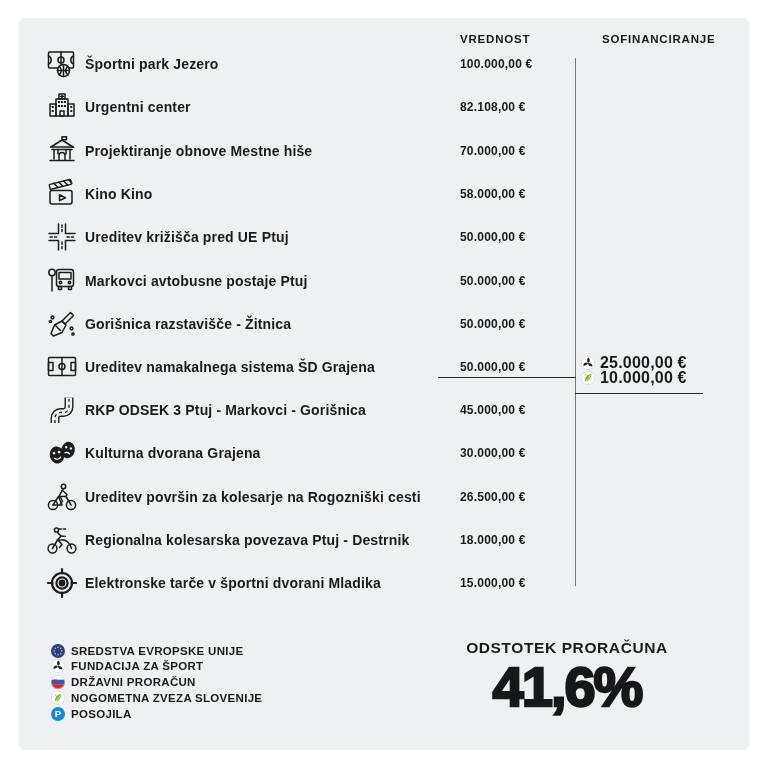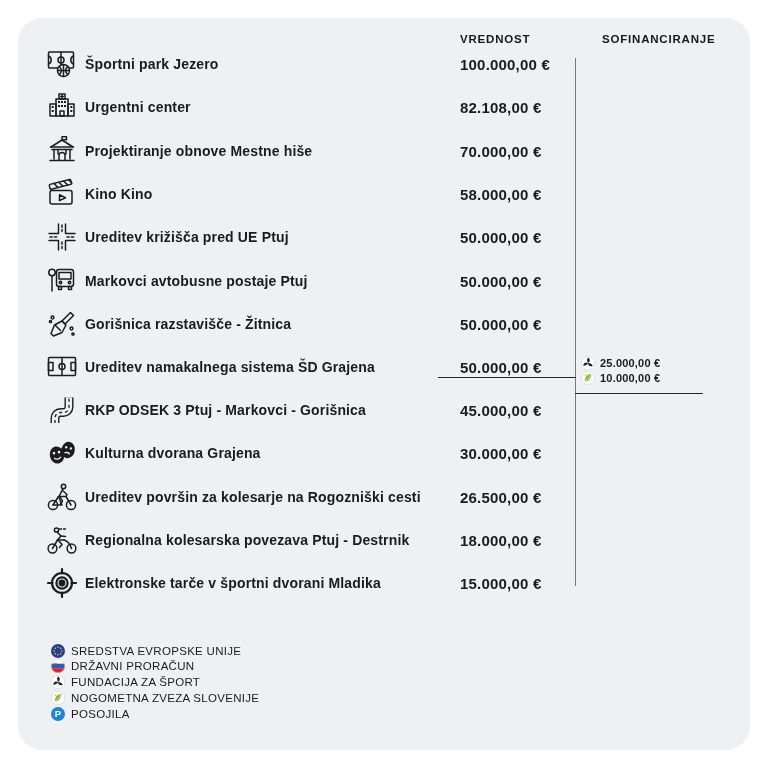--- a/index.html
+++ b/index.html
@@ -1,41 +1,41 @@
 <!DOCTYPE html>
 <html><head>
 <meta charset="utf-8">
 <style>
   html,body{margin:0;padding:0;background:#ffffff;width:768px;height:768px;
     font-family:"Liberation Sans",sans-serif;color:#1b1b1b;}
   .stage{position:relative;width:768px;height:768px;background:#ffffff;overflow:hidden;}
   .card{position:absolute;left:18px;top:18px;width:732px;height:732px;
-    background:#eef0f3;border-radius:24px;}
+    background:#eef0f3;border-radius:8px;}
   
   .col-header{position:absolute;font-size:11.5px;font-weight:bold;letter-spacing:.8px;color:#17181a;}
   
   .row{position:absolute;left:0;height:33px;display:flex;align-items:center;}
   .row .iconbox{position:absolute;left:26px;width:36px;height:33px;display:flex;
     align-items:center;justify-content:center;}
   .row .pname{position:absolute;left:67px;font-size:14px;font-weight:bold;letter-spacing:.15px;white-space:nowrap;}
-  .row .pvalue{position:absolute;left:442px;font-size:15px;font-weight:bold;letter-spacing:.2px;white-space:nowrap;}
+  .row .pvalue{position:absolute;left:442px;font-size:12px;font-weight:bold;letter-spacing:.2px;white-space:nowrap;}
   
   .vline{position:absolute;left:556.5px;top:40px;width:1.5px;height:528px;background:#75797e;}
   .hline{position:absolute;height:1.5px;background:#26272a;}
   .hline.l1{top:358.5px;left:420px;width:138px;}
   .hline.l2{top:374.5px;left:557px;width:128px;}
   
   .cofin{position:absolute;left:563px;top:337px;display:flex;flex-direction:column;}
   .cofin .entry{display:flex;align-items:center;height:15.5px;gap:5px;}
-  .cofin .entry .val{font-size:11px;font-weight:bold;white-space:nowrap;letter-spacing:.2px;}
+  .cofin .entry .val{font-size:16px;font-weight:bold;white-space:nowrap;letter-spacing:.2px;}
   .badge{width:14px;height:14px;display:flex;align-items:center;}
   
   .legend{position:absolute;left:33px;top:626px;display:flex;flex-direction:column;gap:2.2px;}
   .legend .litem{display:flex;align-items:center;gap:6px;height:13.5px;}
-  .legend .litem .ltext{font-size:11.5px;font-weight:normal;letter-spacing:.3px;white-space:nowrap;}
+  .legend .litem .ltext{font-size:11.5px;font-weight:bold;letter-spacing:.3px;white-space:nowrap;}
   
   .summary{position:absolute;left:444px;top:621px;width:210px;text-align:center;}
   .summary .stitle{font-size:15.5px;font-weight:bold;letter-spacing:.6px;white-space:nowrap;}
   .summary .svalue{margin-top:1px;font-size:56px;font-weight:bold;letter-spacing:-2px;
     -webkit-text-stroke:2.4px #17181a;color:#17181a;line-height:1.05;}
   svg{display:block;}
   .lineart{stroke:#1c1c1c;stroke-width:1.5;fill:none;stroke-linecap:round;stroke-linejoin:round;}
 </style>
 </head>
 <body>
@@ -329,70 +329,74 @@
               <circle cx="7" cy="3.2" r="0.75"></circle>
                 <circle cx="9.7" cy="4.3" r="0.75"></circle>
             </g>
           </svg>
           </span>
         <span class="ltext">SREDSTVA EVROPSKE UNIJE</span>
       </div>
       <div class="litem">
         <span class="badge">
           <svg width="14" height="14" viewBox="0 0 14 14">
+            <circle cx="7" cy="7" r="6.7" fill="#ffffff" stroke="#cfd2d6" stroke-width="0.6"></circle>
+            <g fill="#222222">
+              <path d="M7 1.6 C9.4 2.9 9.4 5.6 7 7 C5.8 5.4 5.8 3.2 7 1.6 Z"></path>
+              <g transform="rotate(120 7 7)">
+                  <path d="M7 1.6 C9.4 2.9 9.4 5.6 7 7 C5.8 5.4 5.8 3.2 7 1.6 Z"></path>
+                </g>
+              <g transform="rotate(240 7 7)">
+                  <path d="M7 1.6 C9.4 2.9 9.4 5.6 7 7 C5.8 5.4 5.8 3.2 7 1.6 Z"></path>
+                </g>
+            </g>
+          </svg>
+          </span>
+        <span class="ltext">FUNDACIJA ZA ŠPORT</span>
+      </div>
+      <div class="litem">
+        <span class="badge">
+          <svg width="14" height="14" viewBox="0 0 14 14">
             <defs>
                 <clipPath id="siclip">
                   <circle cx="7" cy="7" r="7"></circle>
                 </clipPath>
               </defs>
             <g clip-path="url(#siclip)">
               <rect x="0" y="0" width="14" height="4.7" fill="#ffffff"></rect>
               <rect x="0" y="4.7" width="14" height="4.6" fill="#2e5bb8"></rect>
               <rect x="0" y="9.3" width="14" height="4.7" fill="#d8232a"></rect>
               <path d="M3.2 3.4 l1.1 1.6 1.1 -1.6 v1.8 a1.1 1.1 0 0 1 -2.2 0 Z" fill="#d8232a"></path>
             </g>
             <circle cx="7" cy="7" r="6.7" fill="none" stroke="#c9ccd1" stroke-width="0.6"></circle>
           </svg>
           </span>
         <span class="ltext">DRŽAVNI PRORAČUN</span>
       </div>
       <div class="litem">
         <span class="badge">
           <svg width="14" height="14" viewBox="0 0 14 14">
             <circle cx="7" cy="7" r="6.7" fill="#ffffff" stroke="#cfd2d6" stroke-width="0.6"></circle>
-            <g fill="#222222">
-              <path d="M7 1.6 C9.4 2.9 9.4 5.6 7 7 C5.8 5.4 5.8 3.2 7 1.6 Z"></path>
-              <g transform="rotate(120 7 7)">
-                  <path d="M7 1.6 C9.4 2.9 9.4 5.6 7 7 C5.8 5.4 5.8 3.2 7 1.6 Z"></path>
-                </g>
-              <g transform="rotate(240 7 7)">
-                  <path d="M7 1.6 C9.4 2.9 9.4 5.6 7 7 C5.8 5.4 5.8 3.2 7 1.6 Z"></path>
-                </g>
-            </g>
-          </svg>
-          </span>
-        <span class="ltext">FUNDACIJA ZA ŠPORT</span>
-      </div>
-      <div class="litem">
-        <span class="badge">
-          <svg width="14" height="14" viewBox="0 0 14 14">
-            <circle cx="7" cy="7" r="6.7" fill="#ffffff" stroke="#cfd2d6" stroke-width="0.6"></circle>
             <path d="M3.8 10.4 C3.8 5.8 6.6 3 10.4 2.9 C10.1 7.4 7.5 10.2 3.8 10.4 Z" fill="#74b52c"></path>
             <path d="M4.4 9.8 C6.8 8.4 8.4 6.4 9.4 3.8" stroke="#ffffff" stroke-width="0.7" fill="none"></path>
             <circle cx="4.6" cy="4" r="1" fill="#f5d327"></circle>
           </svg>
           </span>
         <span class="ltext">NOGOMETNA ZVEZA SLOVENIJE</span>
       </div>
       <div class="litem">
         <span class="badge">
           <svg width="14" height="14" viewBox="0 0 14 14">
             <circle cx="7" cy="7" r="7" fill="#1d86d8"></circle>
             <text x="7" y="10.3" text-anchor="middle" font-size="9.5" font-weight="bold" font-family="Liberation Sans, sans-serif" fill="#ffffff">P</text>
           </svg>
           </span>
         <span class="ltext">POSOJILA</span>
       </div>
     </div>
 
+    <div class="summary">
+      <div class="stitle">ODSTOTEK PRORAČUNA</div>
+      <div class="svalue">41,6%</div>
+    </div>
 
   </div>
 </div>
 
 </body></html>

